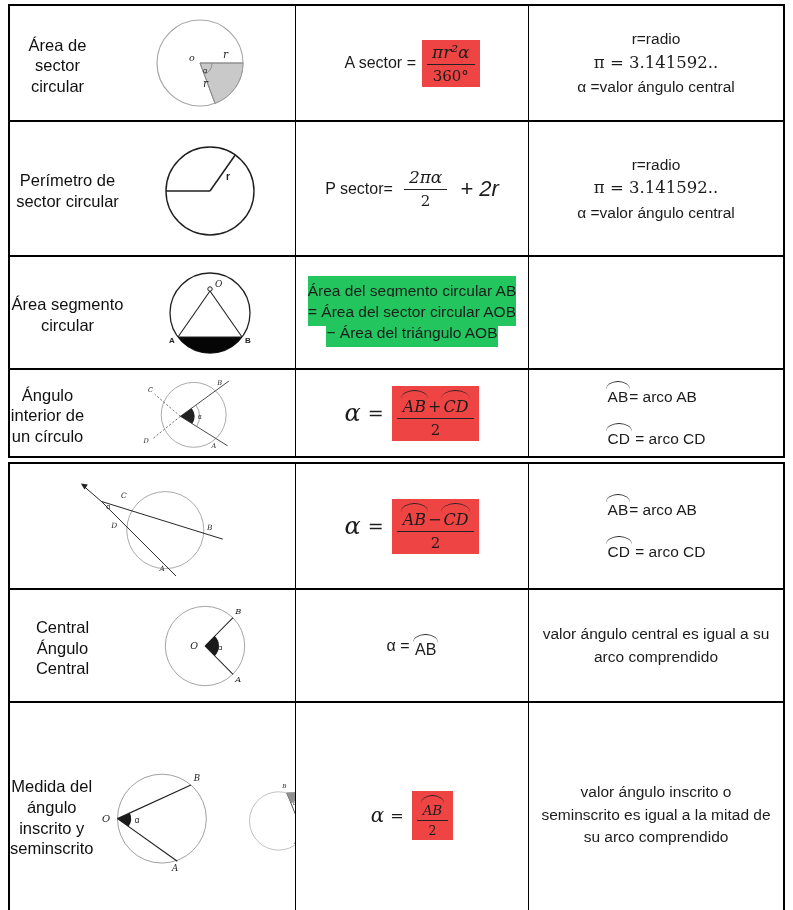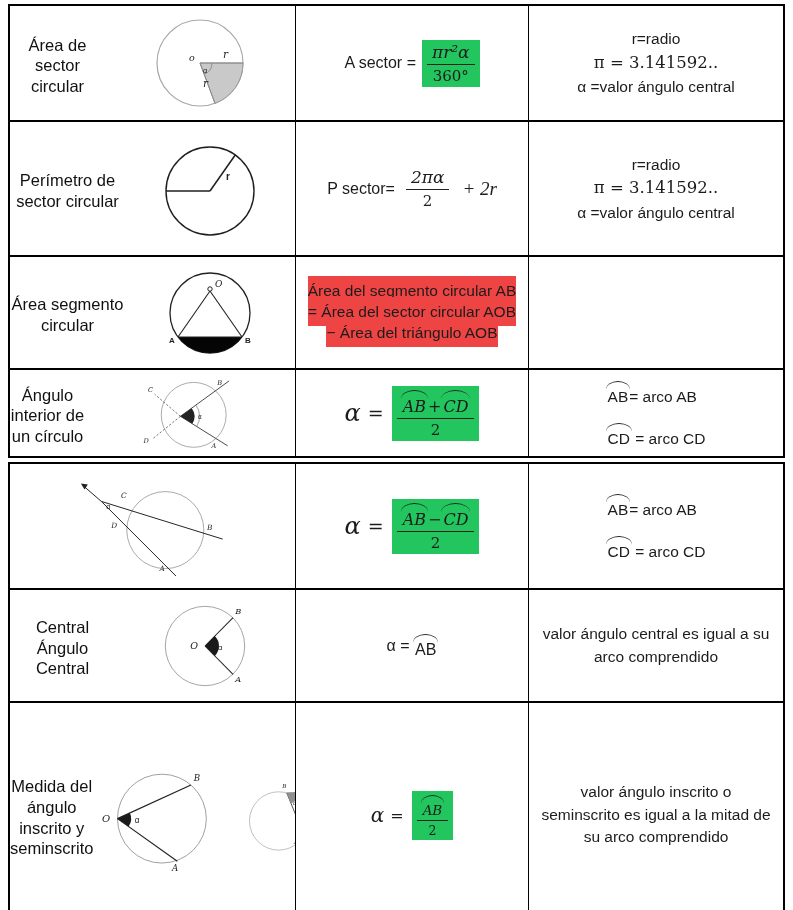--- a/index.html
+++ b/index.html
@@ -16,36 +16,36 @@
           display:flex; flex-direction:row; align-items:center; }
   .cell:last-child { border-right:none; }
   .cell.mid, .cell.note { justify-content:center; }
   .title { font-size:16.5px; text-align:center; padding-top:5px; line-height:1.25; color:#111; }
   .diag { flex:1; display:flex; align-items:center; justify-content:center; }
   svg text { font-family:"DejaVu Serif", serif; font-style:italic; fill:#222; }
   svg text.sans { font-family:"Liberation Sans", sans-serif; font-style:normal; }
   
   .formula { display:flex; align-items:center; justify-content:center; }
   .fsans { font-size:16px; }
-  .hl { background:#22c55e; }
+  .hl { background:#ef4444; }
   .frac { display:inline-flex; flex-direction:column; align-items:center; vertical-align:middle;
           margin-left:6px; padding:2px 5px; font-family:"DejaVu Serif", serif; }
   .frac .num { display:block; border-bottom:1.6px solid #222; padding:0 5px 2px; font-style:italic; font-size:17px; }
   .frac .den { display:block; padding-top:2px; font-size:15px; }
-  .suffix { font-family:Liberation Serif, serif; font-style:italic; font-size:19px; margin-left:8px; }
+  .suffix { font-family:Liberation Sans, sans-serif; font-style:italic; font-size:22px; margin-left:8px; }
   .alpha { font-family:"DejaVu Serif", serif; font-style:italic; font-size:24px; margin-right:7px; }
   .alpha-sm { font-family:"DejaVu Serif", serif; font-style:italic; font-size:20px; margin-right:6px; }
   .eqs { font-family:"DejaVu Serif", serif; font-size:19px; margin-right:2px; }
   .arc { position:relative; display:inline-block; margin-top:9px; padding:0 1px; }
   .arc::before { content:""; position:absolute; left:-1px; right:-1px; top:-7px; height:8px;
                  border-top:1.6px solid #222; border-radius:50% / 100% 100% 0 0; }
   .arc-sans { font-family:"Liberation Sans", sans-serif; font-style:normal; }
   .op { padding:0 1px; font-style:normal; }
   .seg-text { width:214px; text-align:center; font-size:15.5px; line-height:1.34; }
-  .seg-text .hl-in { background:#ef4444; box-decoration-break:clone; -webkit-box-decoration-break:clone; padding:6px 0; }
+  .seg-text .hl-in { background:#22c55e; box-decoration-break:clone; -webkit-box-decoration-break:clone; padding:6px 0; }
   
   .notes { text-align:center; font-size:15.5px; line-height:1.5; }
   .note-pi { font-family:"DejaVu Serif", serif; font-size:16.5px; }
   .note-arcline { font-size:15.5px; text-align:left; }
   .note-arcline + .note-arcline { margin-top:15px; }
   .note-par { text-align:center; font-size:15.5px; line-height:1.45; padding:0 12px; }
   .f6 { font-size:16px; }
   .frac.small .num { font-size:13.5px; }
   .frac.small .den { font-size:12.5px; }
 </style>

